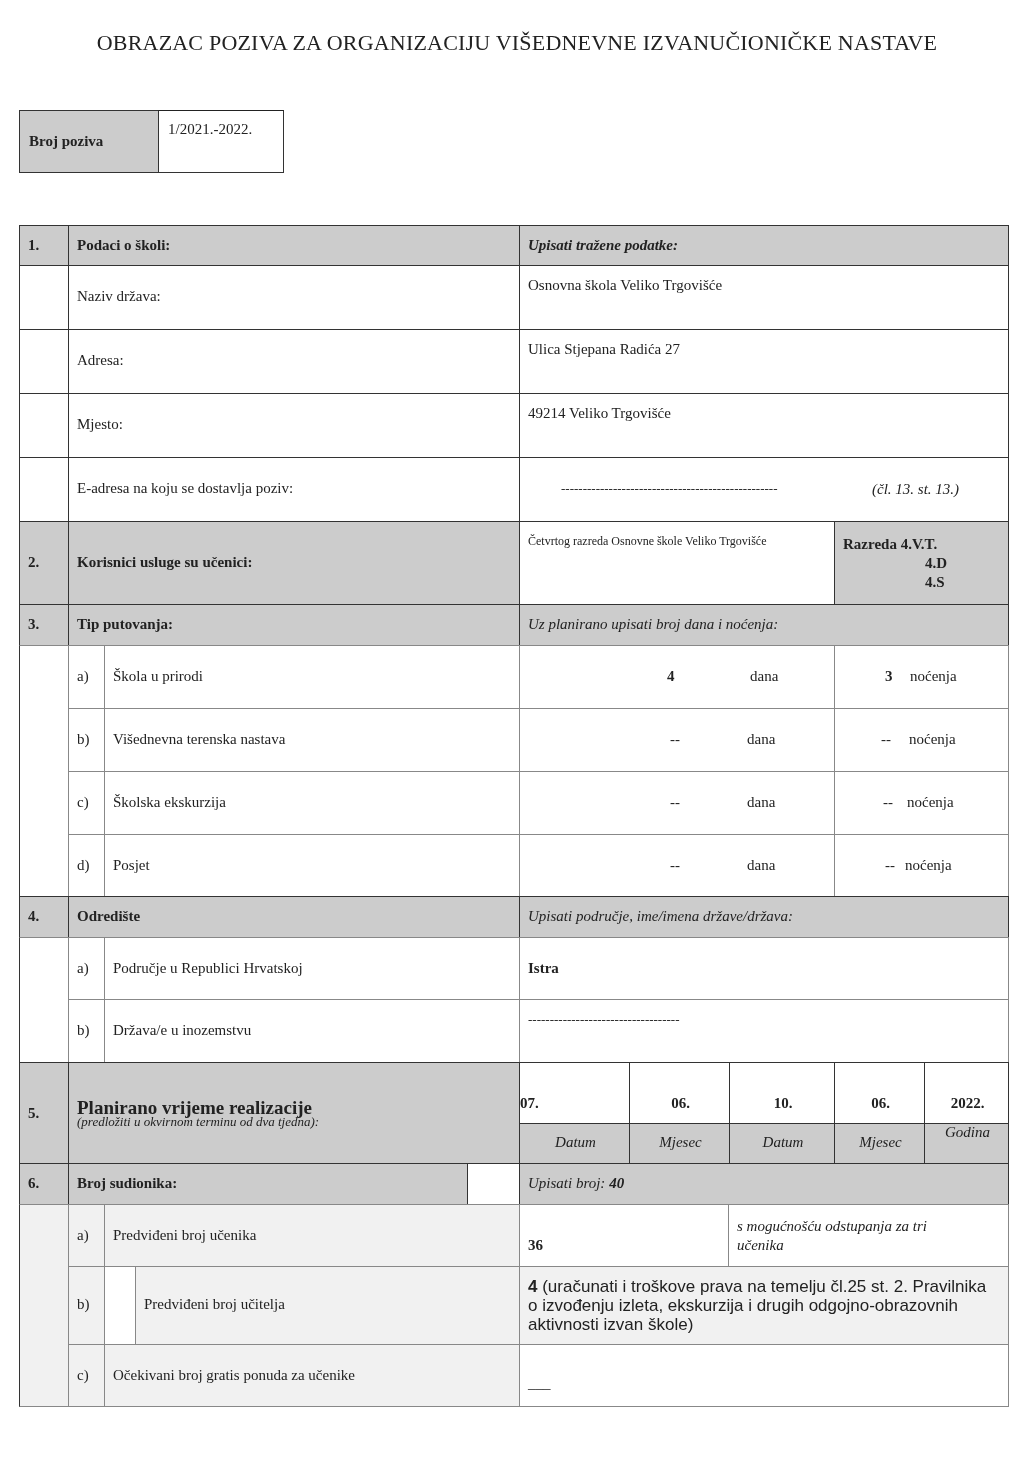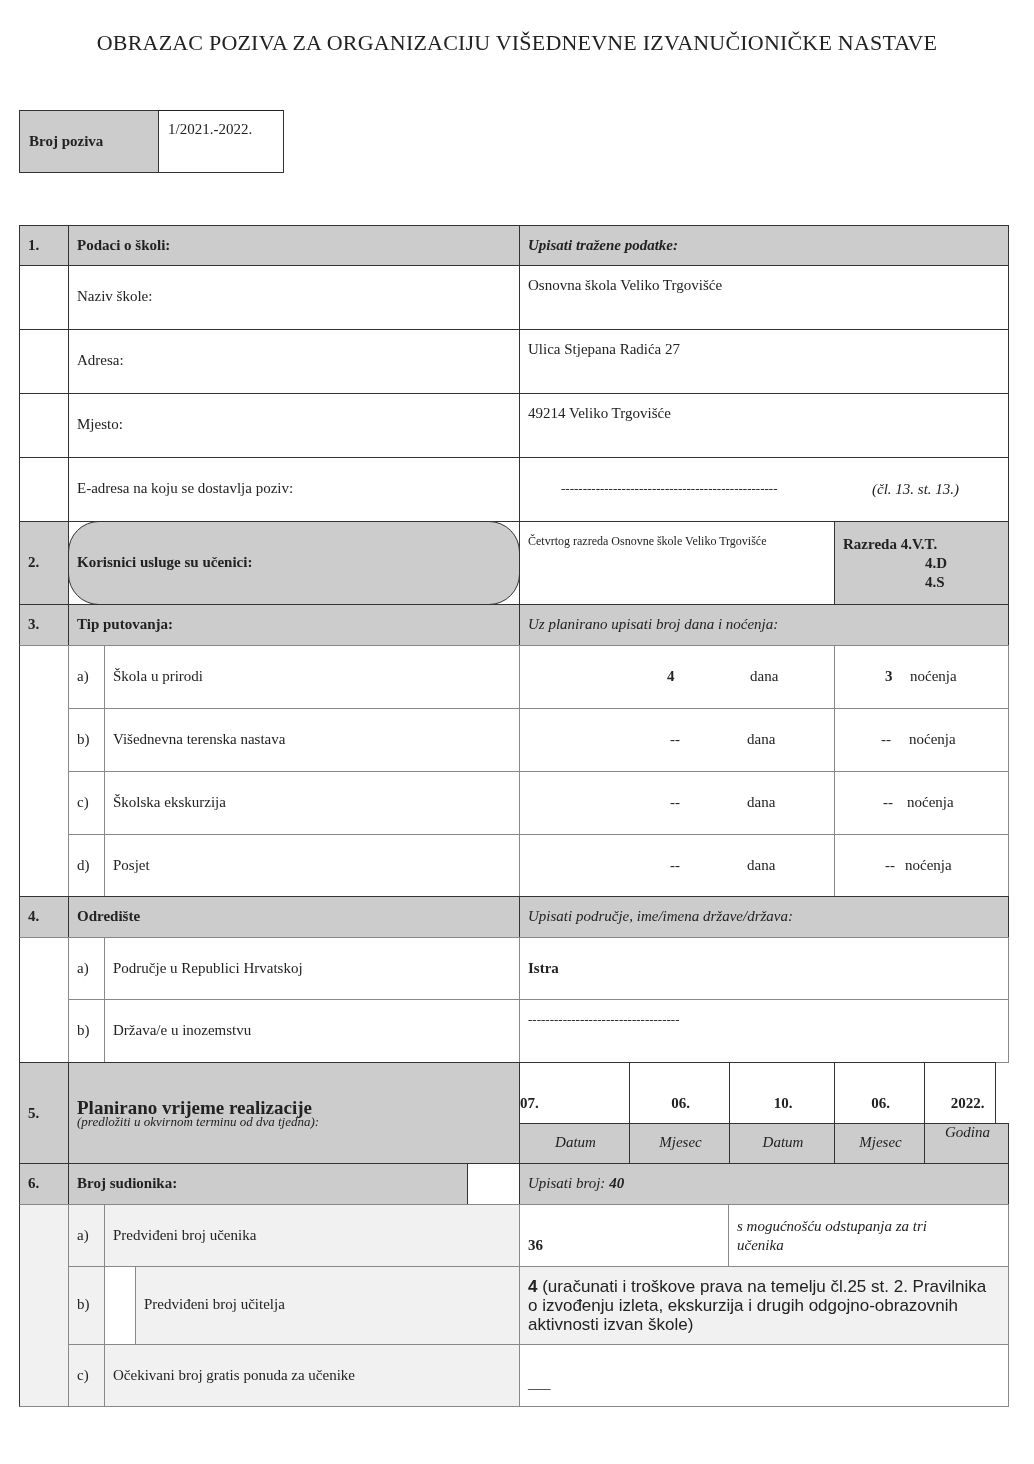--- a/index.html
+++ b/index.html
@@ -31,21 +31,21 @@
   </div>
 <div class="cell gray" style="left:68px;top:225px;width:452px;height:41px;">
   <span class="t b" style="left:8px;top:11px;">Podaci o školi:</span>
   </div>
 <div class="cell gray" style="left:519px;top:225px;width:490px;height:41px;">
   <span class="t i" style="left:8px;top:11px;font-weight:bold;">Upisati tražene podatke:</span>
   </div>
 
 <div class="cell" style="left:19px;top:265px;width:50px;height:65px;"></div>
 <div class="cell" style="left:68px;top:265px;width:452px;height:65px;">
-  <span class="t" style="left:8px;top:22px;">Naziv škole:</span>
+  <span class="t" style="left:8px;top:22px;">Naziv država:</span>
   </div>
 <div class="cell" style="left:519px;top:265px;width:490px;height:65px;">
   <span class="t" style="left:8px;top:11px;">Osnovna škola Veliko Trgovišće</span>
   </div>
 
 <div class="cell" style="left:19px;top:329px;width:50px;height:65px;"></div>
 <div class="cell" style="left:68px;top:329px;width:452px;height:65px;">
   <span class="t" style="left:8px;top:22px;">Adresa:</span>
   </div>
 <div class="cell" style="left:519px;top:329px;width:490px;height:65px;">
@@ -65,21 +65,21 @@
   <span class="t" style="left:8px;top:22px;">E-adresa na koju se dostavlja poziv:</span>
   </div>
 <div class="cell" style="left:519px;top:457px;width:490px;height:65px;">
   <span class="t" style="left:41px;top:23px;font-size:13px;">--------------------------------------------------</span>
   <span class="t i" style="left:352px;top:23px;">(čl. 13. st. 13.)</span>
   </div>
 
 <div class="cell gray" style="left:19px;top:521px;width:50px;height:84px;">
   <span class="t b" style="left:8px;top:32px;">2.</span>
   </div>
-<div class="cell gray" style="left:68px;top:521px;width:452px;height:84px;border-radius:31px;">
+<div class="cell gray" style="left:68px;top:521px;width:452px;height:84px;">
   <span class="t b" style="left:8px;top:32px;">Korisnici usluge su učenici:</span>
   </div>
 <div class="cell" style="left:519px;top:521px;width:316px;height:84px;">
   <span style="position:absolute;left:8px;top:10px;width:290px;font-size:12px;line-height:19px;">Četvrtog razreda Osnovne škole Veliko Trgovišće</span>
   </div>
 <div class="cell gray" style="left:834px;top:521px;width:175px;height:84px;">
   <span class="t b" style="left:8px;top:14px;">Razreda 4.V.T.</span>
   <span class="t b" style="left:90px;top:33px;">4.D</span>
   <span class="t b" style="left:90px;top:52px;">4.S</span>
   </div>
@@ -200,21 +200,21 @@
   </div>
 <div class="cell" style="left:629px;top:1062px;width:101px;height:62px;">
     <span class="t b" style="left:0;width:101px;text-align:center;top:32px;">06.</span>
   </div>
 <div class="cell" style="left:729px;top:1062px;width:106px;height:62px;">
     <span class="t b" style="left:0;width:106px;text-align:center;top:32px;">10.</span>
   </div>
 <div class="cell" style="left:834px;top:1062px;width:91px;height:62px;">
     <span class="t b" style="left:0;width:91px;text-align:center;top:32px;">06.</span>
   </div>
-<div class="cell" style="left:924px;top:1062px;width:72px;height:62px;">
+<div class="cell" style="left:924px;top:1062px;width:85px;height:62px;">
     <span class="t b" style="left:0;width:85px;text-align:center;top:32px;">2022.</span>
   </div>
 
 <div class="cell gray" style="left:519px;top:1123px;width:111px;height:41px;">
     <span class="t i" style="left:0;width:111px;text-align:center;top:10px;">Datum</span>
   </div>
 <div class="cell gray" style="left:629px;top:1123px;width:101px;height:41px;">
     <span class="t i" style="left:0;width:101px;text-align:center;top:10px;">Mjesec</span>
   </div>
 <div class="cell gray" style="left:729px;top:1123px;width:106px;height:41px;">

